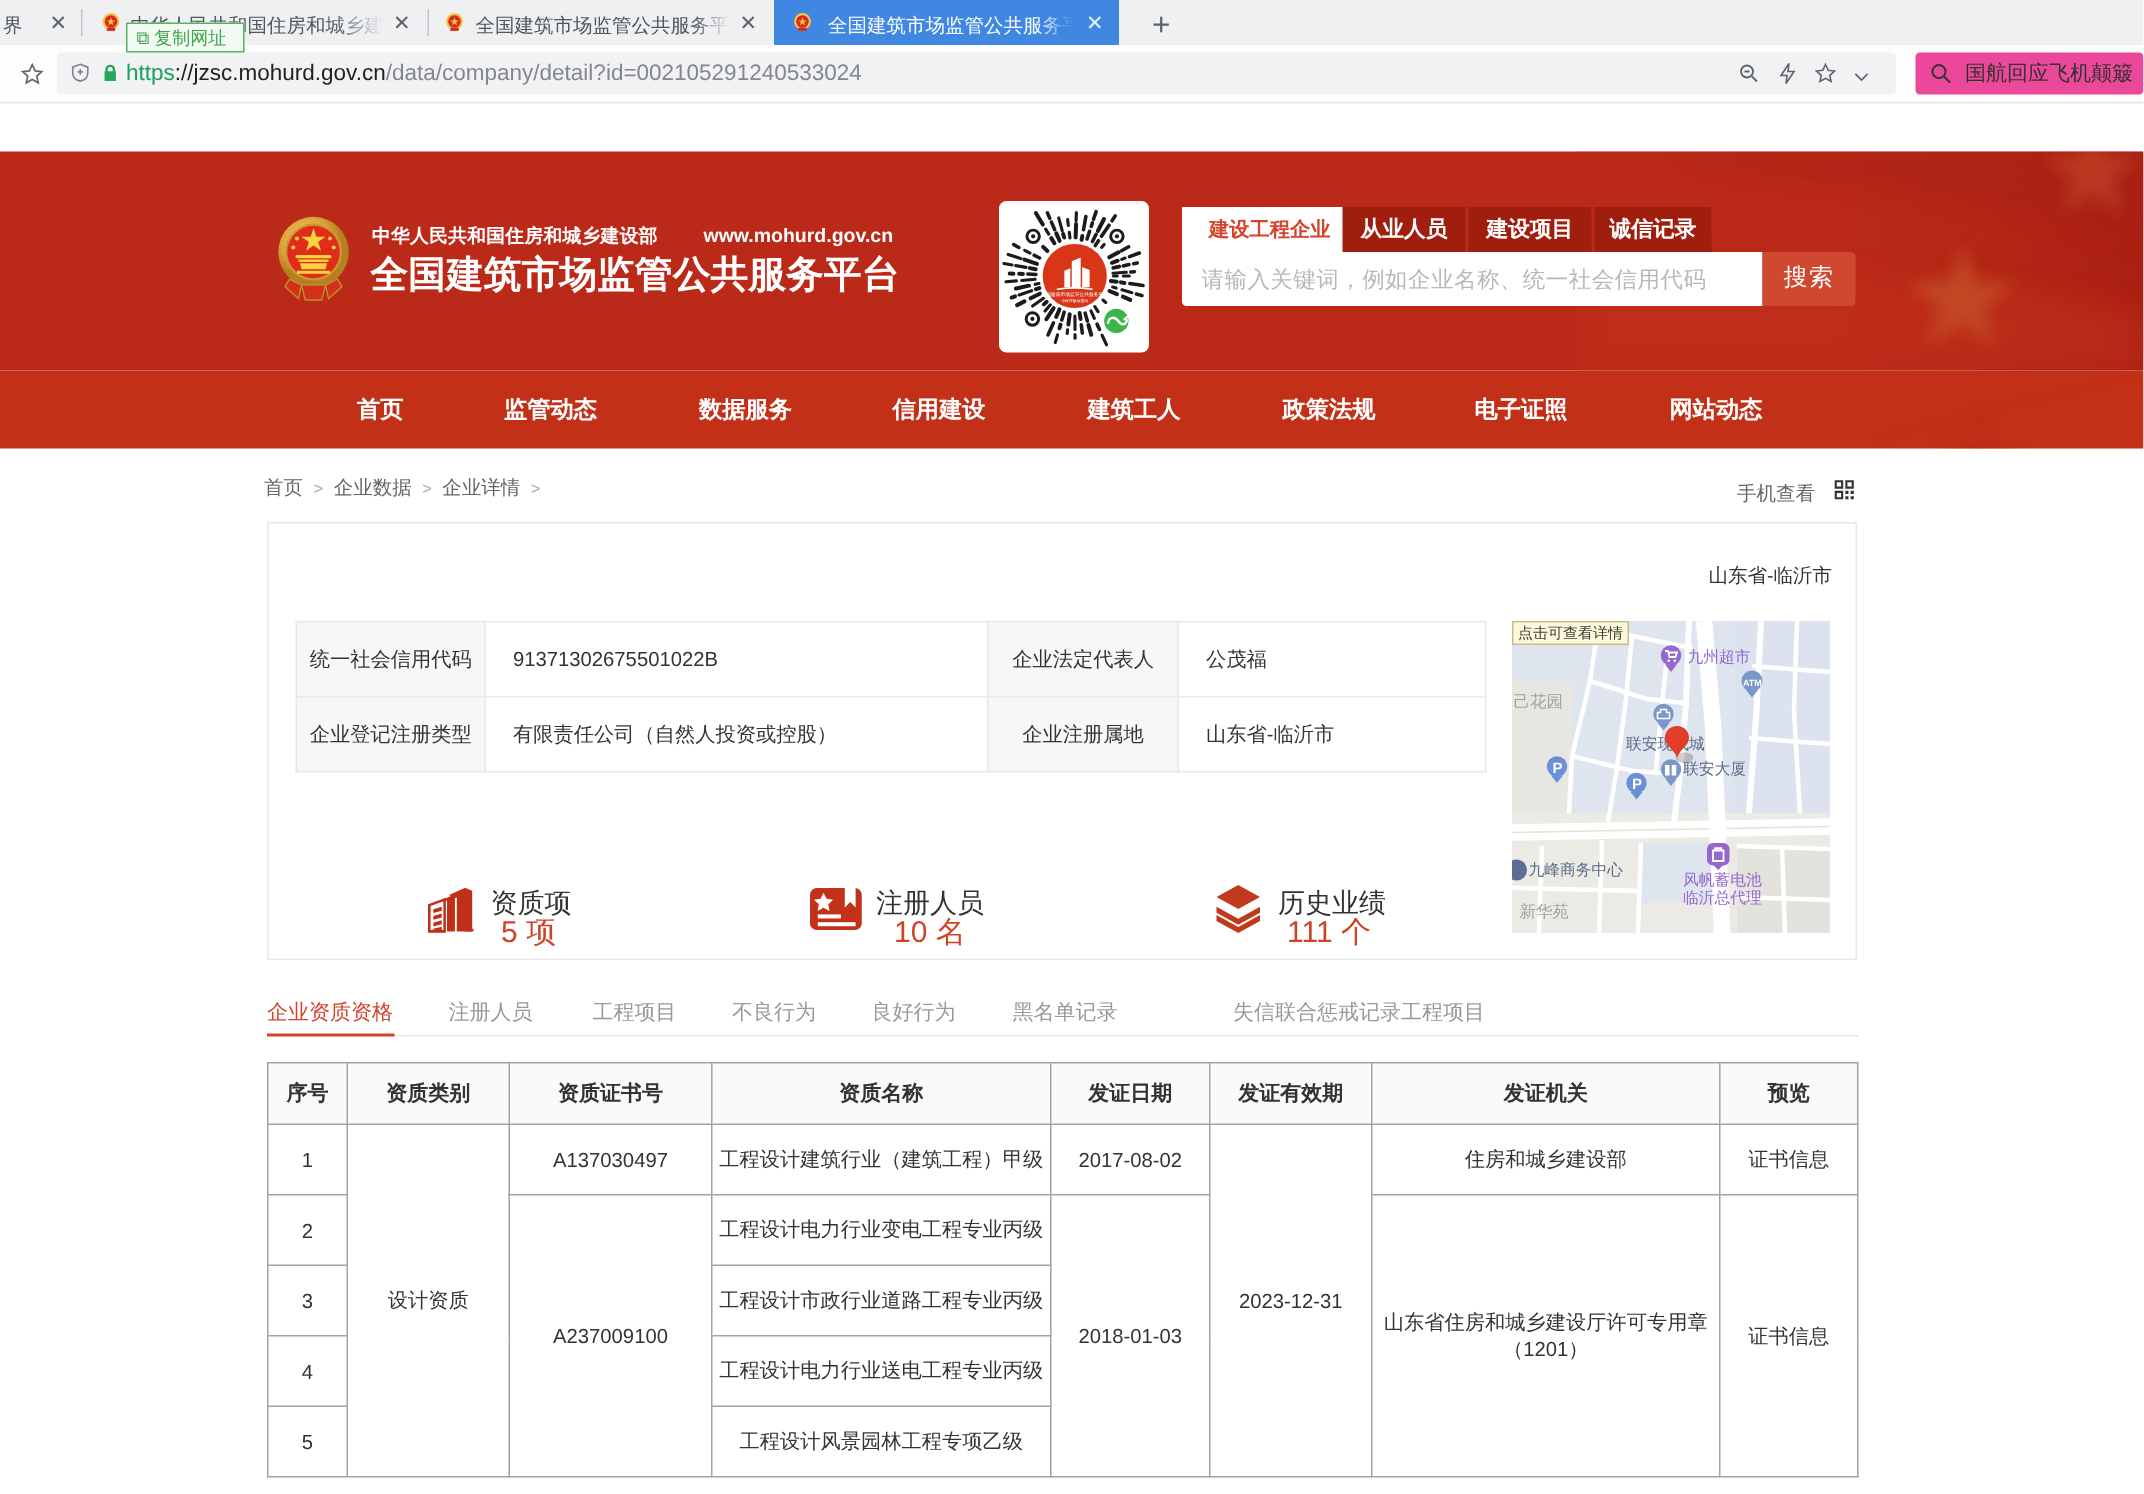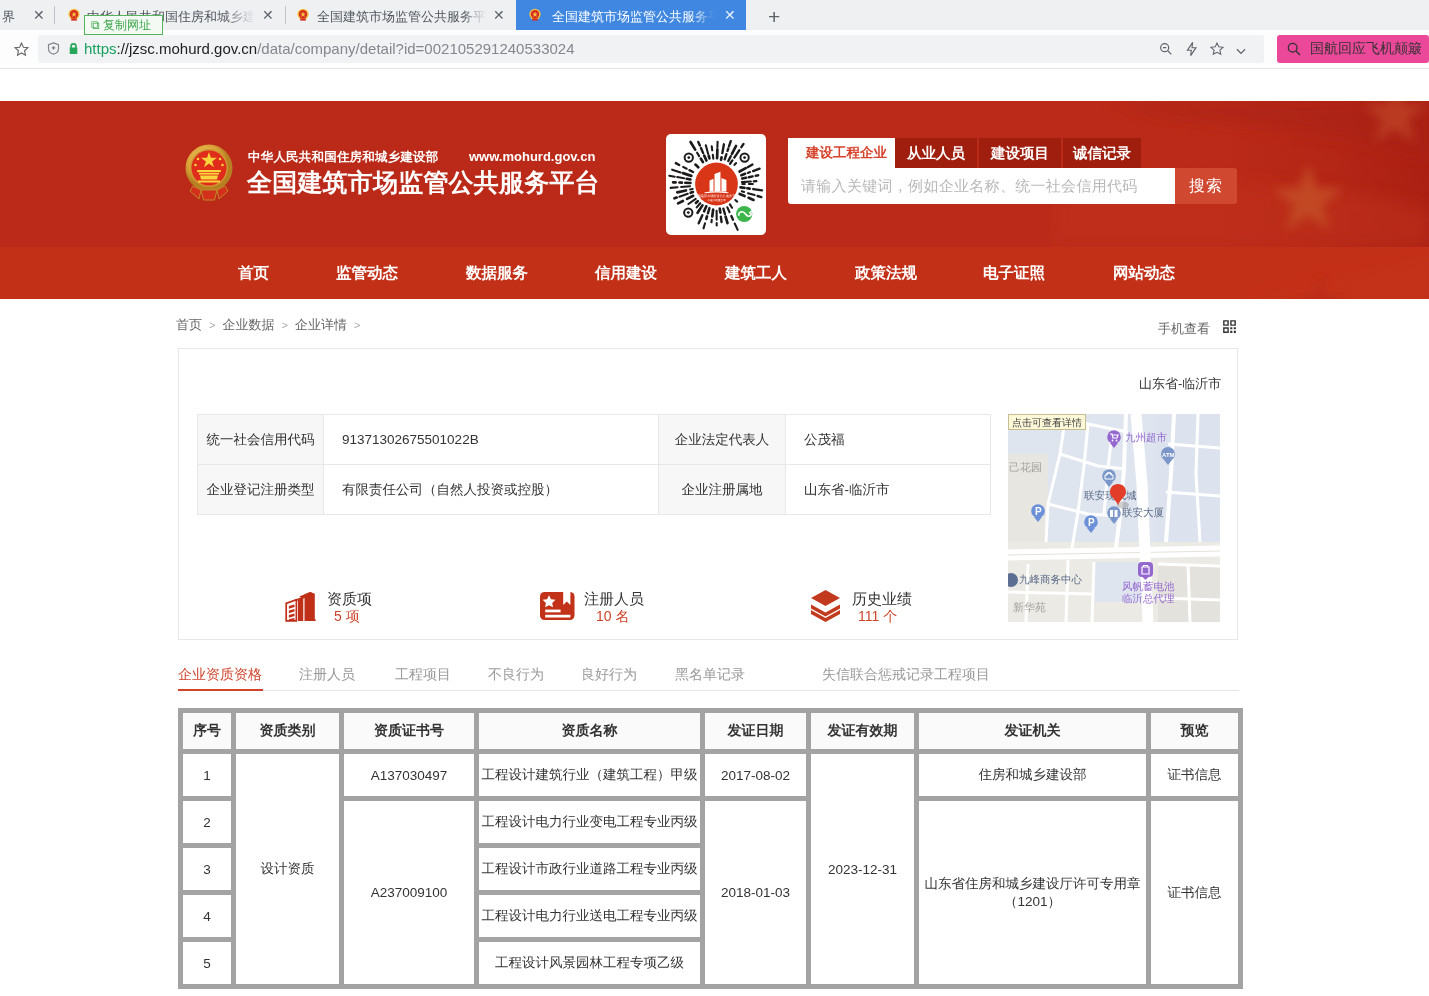--- a/index.html
+++ b/index.html
@@ -50,34 +50,34 @@
 #crumb b{color:#aaa;font-weight:400;margin:0 7px;font-size:11px;}
 #mview{position:absolute;left:1158px;top:320px;font-size:13px;color:#666;}
 #panel{position:absolute;left:178px;top:348px;width:1060px;height:292px;border:1px solid #e8e8e8;background:#fff;}
 #cname{position:absolute;left:197px;top:369px;font-size:21.5px;font-weight:bold;color:#333;letter-spacing:0;}
 #cloc{position:absolute;left:1139px;top:375px;font-size:13px;color:#333;}
 table.info{position:absolute;left:197px;top:414px;border-collapse:collapse;table-layout:fixed;}
 table.info td{border:1px solid #e8e8e8;font-size:13.5px;color:#333;height:50px;}
 table.info td.lb{background:#f7f7f7;text-align:center;width:126px;}
 table.info td.vl{padding-left:18px;}
 
-.stat{position:absolute;font-size:15px;color:#333;}
-.statn{position:absolute;font-size:14px;color:#cf4428;}
+.stat{position:absolute;font-size:18px;color:#333;}
+.statn{position:absolute;font-size:20px;color:#cf4428;}
 
 #map{position:absolute;left:1008px;top:414px;width:212px;height:208px;overflow:hidden;}
 
 
 #tabs2{position:absolute;left:178px;top:663px;width:1061px;height:28px;border-bottom:1px solid #e5e5e5;}
 .t2i{position:absolute;top:3px;font-size:14px;color:#999;white-space:nowrap;}
 #t2a{color:#d0442c;}
 #t2underline{position:absolute;left:0;top:26px;width:85px;height:2px;background:#d0442c;}
 
 
 table.big{position:absolute;left:178px;top:708px;border-collapse:collapse;table-layout:fixed;}
-table.big td,table.big th{border:5px solid #a3a3a3;font-size:13.5px;color:#333;text-align:center;font-weight:400;}
+table.big td,table.big th{border:1px solid #a3a3a3;font-size:13.5px;color:#333;text-align:center;font-weight:400;}
 table.big th{background:#fafafa;font-weight:bold;height:41px;font-size:14px;}
 table.big td{height:47px;}
 .red{color:#e2543c;}
 </style></head>
 <body>
 <div id="root">
 
 <div id="tabbar">
   <div class="ttxt" style="left:2px;">界</div>
   <div class="tx" style="left:33px;">✕</div>

